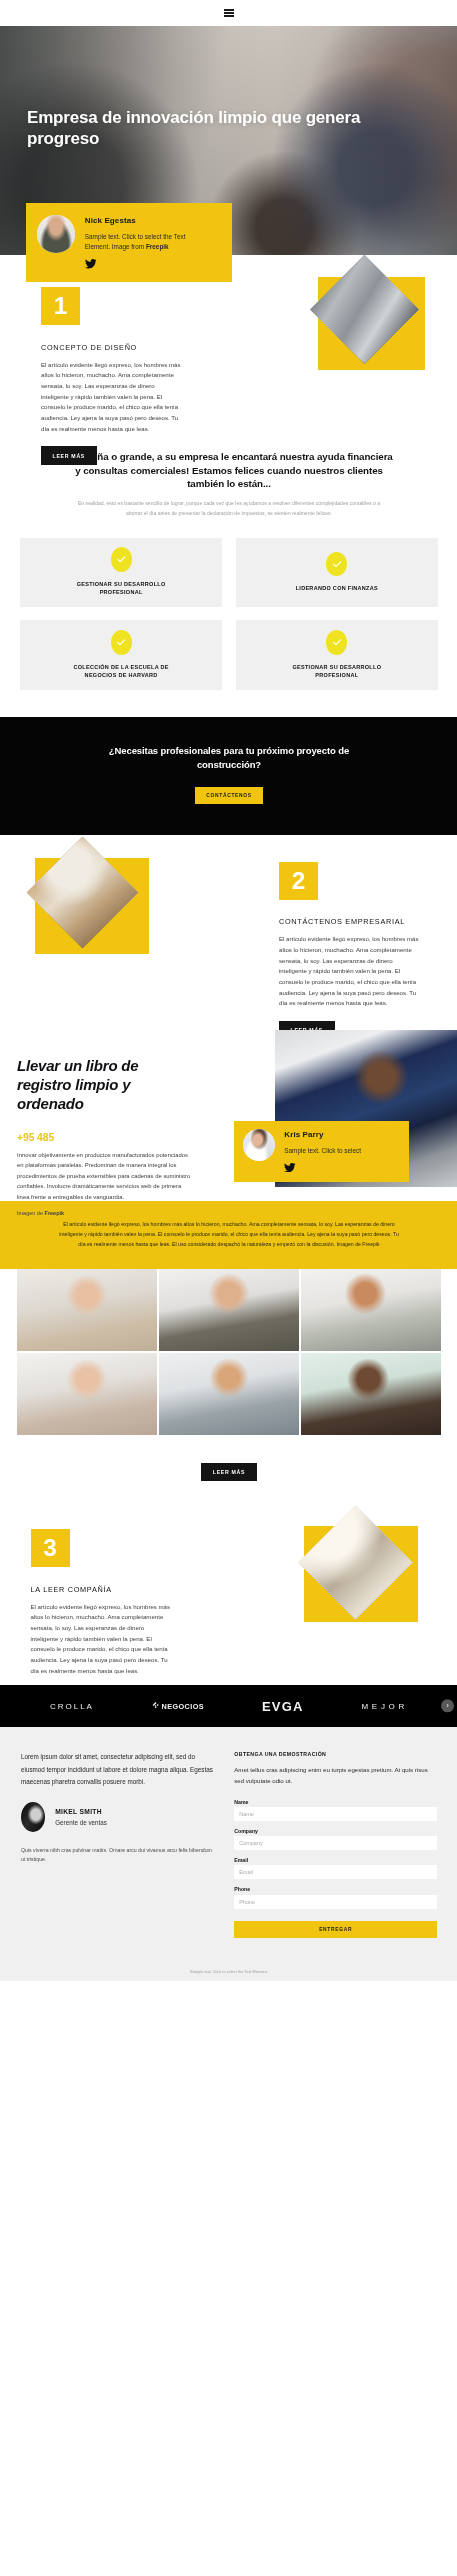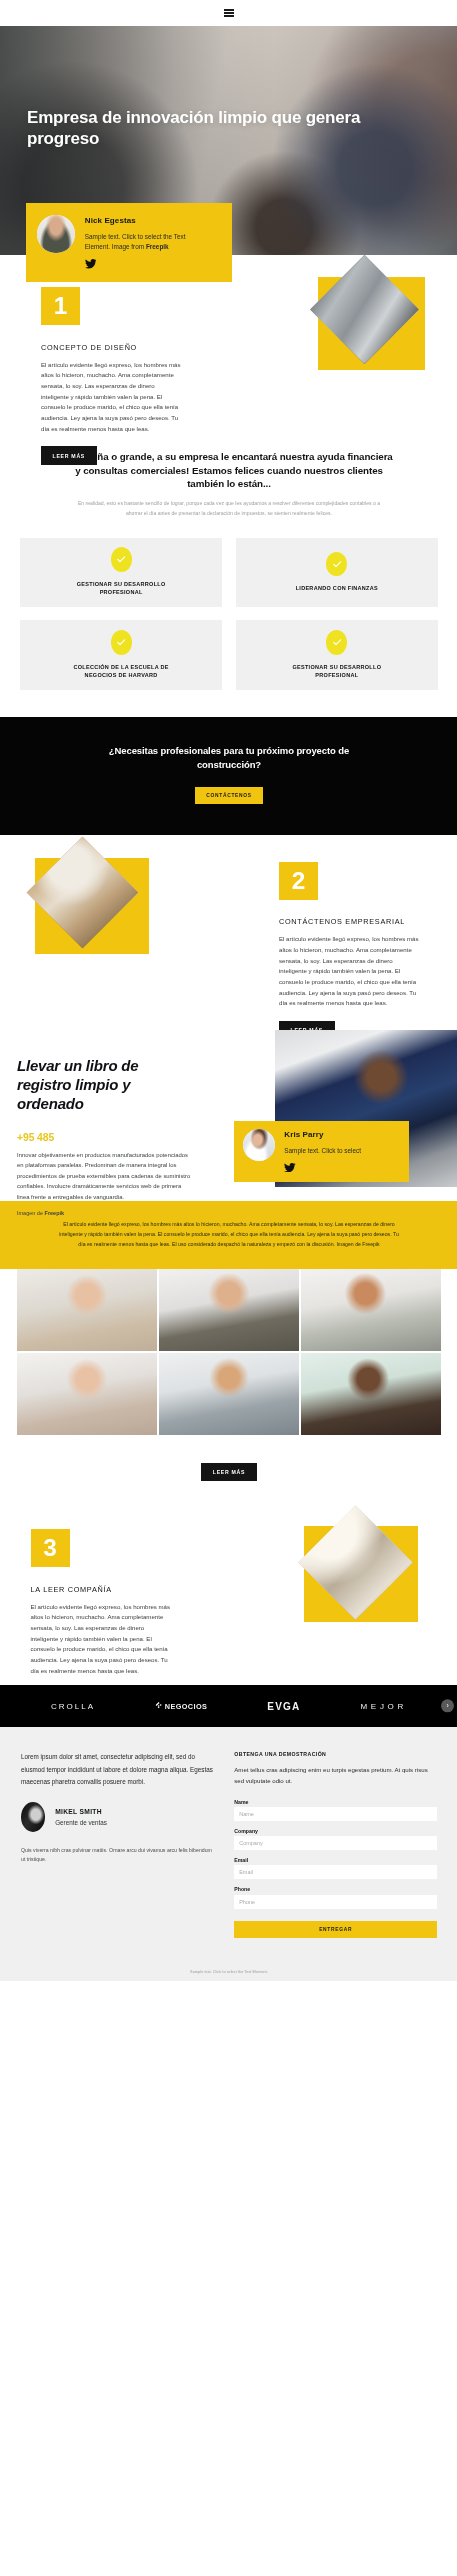--- a/index.html
+++ b/index.html
@@ -363,21 +363,21 @@
     color: #ffffff;
     font-size: 8px;
     letter-spacing: 2px;
     font-weight: 400;
     opacity: .95;
     display: flex;
     align-items: center;
     gap: 2.4px;
   }
   .logo-item.binance { letter-spacing: 0.4px; font-weight: 700; font-size: 7.3px; }
-  .logo-item.evga { letter-spacing: 1.2px; font-size: 10px; font-weight: 700; }
+  .logo-item.evga { letter-spacing: 1.2px; font-size: 13px; font-weight: 700; }
   .logo-item.tesla { letter-spacing: 3.7px; font-size: 8px; }
   .carousel-arrow {
     position: absolute;
     right: 3.7px; top: 50%;
     transform: translateY(-50%);
     width: 13.4px; height: 13.4px;
     border-radius: 50%;
     background: rgba(255,255,255,.35);
     display: flex; align-items: center; justify-content: center;
     color: #fff; font-size: 6.7px;

